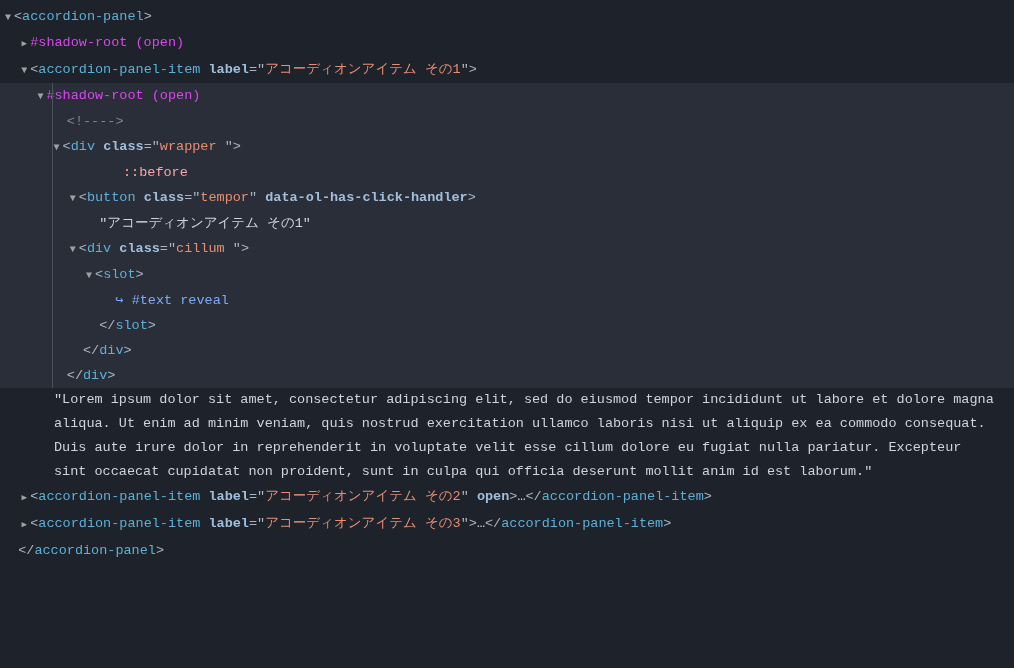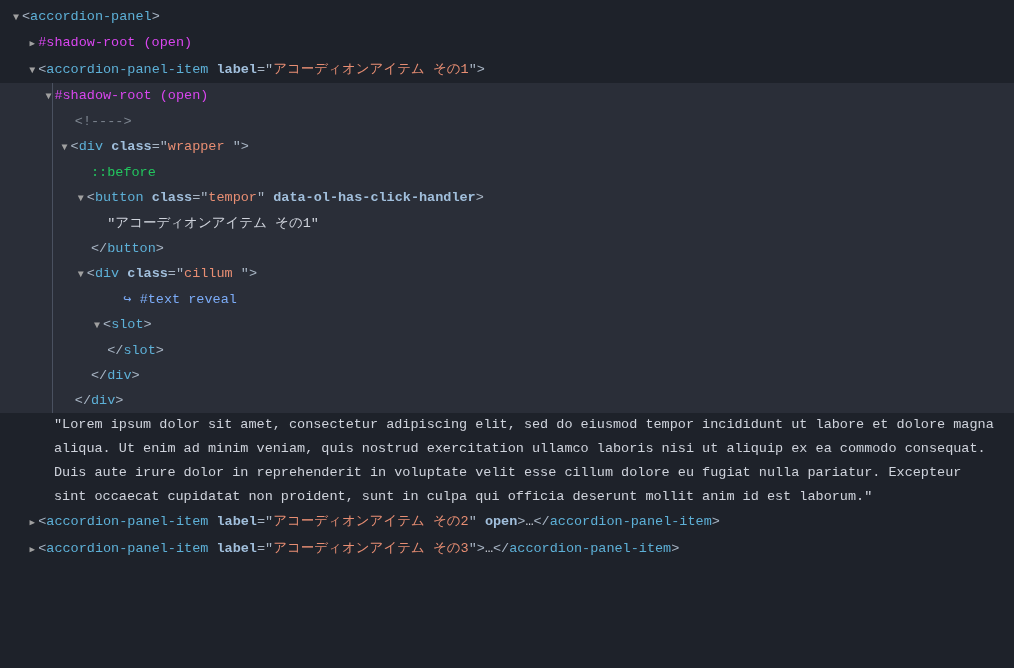--- a/index.html
+++ b/index.html
@@ -11,21 +11,21 @@
     background: #1e222a;
     font-family: Consolas, 'Courier New', monospace;
     font-size: 13.5px;
     line-height: 25px;
     color: #d4d4d4;
     padding: 4px 0;
     overflow-x: hidden;
   }
   .row {
     white-space: pre;
-    padding-left: 10px;
+    padding-left: 2px;
   }
   .hl {
     background: #2a2e38;
   }
   .arrow {
     display: inline-block;
     width: 12px;
     color: #a0a0a0;
     cursor: pointer;
     user-select: none;
@@ -33,21 +33,21 @@
   }
   .arrow.down::before { content: "▼"; font-size: 10px; }
   .arrow.right::before { content: "▶"; font-size: 9px; }
 
   .punc { color: #a8b5c4; }
   .tag  { color: #5db0d7; }
   .attrname { color: #a1bfdc; font-weight: bold; }
   .attrval  { color: #e88e73; }
   .txt  { color: #cfd3dc; }
   .cmt  { color: #7d8590; }
-  .pseudo { color: #22c55e; }
+  .pseudo { color: #fca5a5; margin-left: 40px; }
   .link { color: #7cacf8; }
   .shadow { color: #d946ef; }
   .rowwrap {
     position: relative;
   }
   .guide {
     position: absolute;
     top: 0;
     bottom: 0;
     width: 1px;
@@ -79,36 +79,36 @@
 
 <div class="row">      <span class="arrow down"></span><span class="punc">&lt;</span><span class="tag">div</span> <span class="attrname">class</span><span class="punc">="</span><span class="attrval">wrapper </span><span class="punc">"&gt;</span></div>
 
 <div class="row">          <span class="pseudo">::before</span></div>
 
 <div class="row">        <span class="arrow down"></span><span class="punc">&lt;</span><span class="tag">button</span> <span class="attrname">class</span><span class="punc">="</span><span class="attrval">tempor</span><span class="punc">"</span> <span class="attrname">data-ol-has-click-handler</span><span class="punc">&gt;</span></div>
 
 
 <div class="row">            <span class="txt">"<span>アコーディオンアイテム その1</span>"</span></div>
 
-<div class="row">          <span class="punc">&lt;/</span><span class="tag">button</span><span class="punc">&gt;</span></div>
 
 <div class="row">        <span class="arrow down"></span><span class="punc">&lt;</span><span class="tag">div</span> <span class="attrname">class</span><span class="punc">="</span><span class="attrval">cillum </span><span class="punc">"&gt;</span></div>
 
+<div class="row">          <span class="arrow down"></span><span class="punc">&lt;</span><span class="tag">slot</span><span class="punc">&gt;</span></div>
+
 <div class="row">              <span class="link">↪ <span>#text reveal</span></span></div>
-
-<div class="row">          <span class="arrow down"></span><span class="punc">&lt;</span><span class="tag">slot</span><span class="punc">&gt;</span></div>
 
 <div class="row">            <span class="punc">&lt;/</span><span class="tag">slot</span><span class="punc">&gt;</span></div>
 
 <div class="row">          <span class="punc">&lt;/</span><span class="tag">div</span><span class="punc">&gt;</span></div>
 
 <div class="row">        <span class="punc">&lt;/</span><span class="tag">div</span><span class="punc">&gt;</span></div>
 </div>
 
 <div class="row lipsum"><span class="txt">"<span>Lorem ipsum dolor sit amet, consectetur adipiscing elit, sed do eiusmod tempor incididunt ut labore et dolore magna aliqua. Ut enim ad minim veniam, quis nostrud exercitation ullamco laboris nisi ut aliquip ex ea commodo consequat. Duis aute irure dolor in reprehenderit in voluptate velit esse cillum dolore eu fugiat nulla pariatur. Excepteur sint occaecat cupidatat non proident, sunt in culpa qui officia deserunt mollit anim id est laborum.</span>"</span></div>
 
 
 <div class="row">  <span class="arrow right"></span><span class="punc">&lt;</span><span class="tag">accordion-panel-item</span> <span class="attrname">label</span><span class="punc">="</span><span class="attrval">アコーディオンアイテム その2</span><span class="punc">"</span> <span class="attrname">open</span><span class="punc">&gt;</span><span class="txt">…</span><span class="punc">&lt;/</span><span class="tag">accordion-panel-item</span><span class="punc">&gt;</span></div>
 
 <div class="row">  <span class="arrow right"></span><span class="punc">&lt;</span><span class="tag">accordion-panel-item</span> <span class="attrname">label</span><span class="punc">="</span><span class="attrval">アコーディオンアイテム その3</span><span class="punc">"&gt;</span><span class="txt">…</span><span class="punc">&lt;/</span><span class="tag">accordion-panel-item</span><span class="punc">&gt;</span></div>
 
+<div class="row">  <span class="punc">&lt;/</span><span class="tag">accordion-panel</span><span class="punc">&gt;</span></div>
 
 </div>
 
 </body></html>

